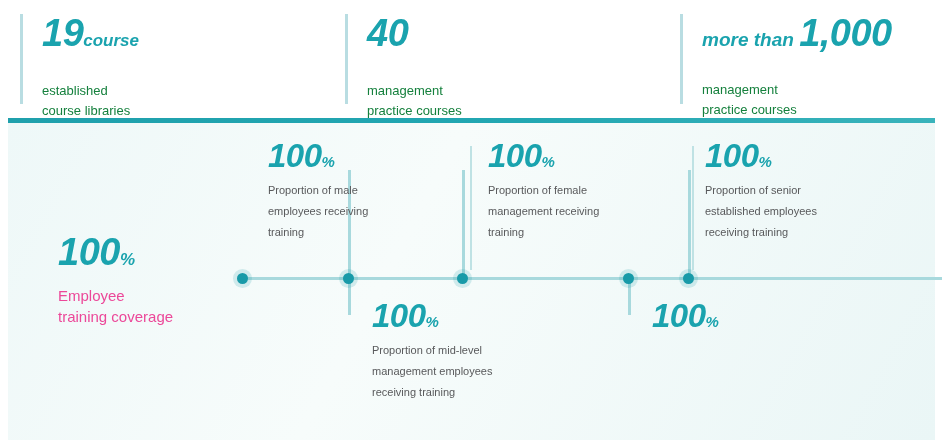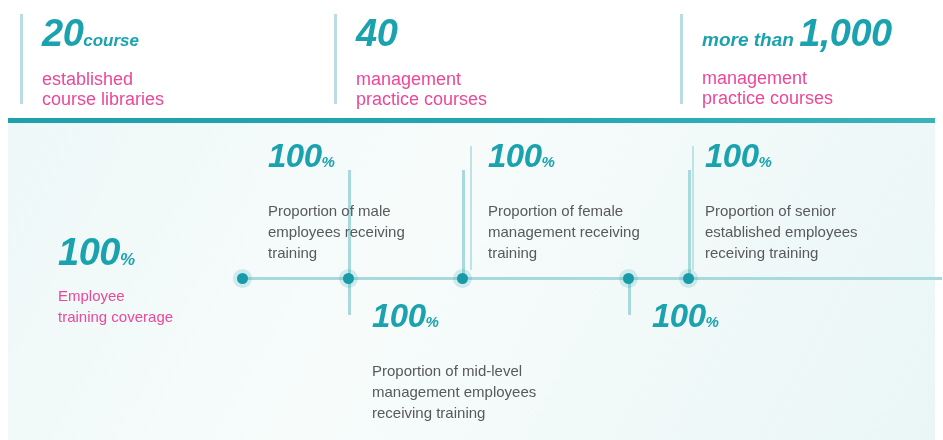--- a/index.html
+++ b/index.html
@@ -48,29 +48,29 @@
     font-weight: bold;
     letter-spacing: 0;
   }
   .top-stat .pre-sm {
     font-size: 19px;
     font-style: italic;
     font-weight: bold;
     letter-spacing: 0;
   }
   .top-stat .desc {
-    margin-top: 7px;
-    color: #ec4899;
-    font-size: 18px;
+    margin-top: 19px;
+    color: #15803d;
+    font-size: 13px;
     line-height: 20px;
     white-space: pre-line;
   }
 
   #stat-0 { left: 20px;  }
-  #stat-1 { left: 334px; }
+  #stat-1 { left: 345px; }
   #stat-2 { left: 680px; }
 
   
   #panel {
     position: absolute;
     left: 8px; top: 118px;
     width: 927px; height: 322px;
     background: linear-gradient(118deg, #eef8f8 0%, #f7fcfb 42%, #eaf6f6 100%);
   }
   #panel-topbar {
@@ -111,23 +111,23 @@
     font-size: 33px;
     line-height: 36px;
     letter-spacing: -0.5px;
     white-space: nowrap;
   }
   .card .num .pct {
     font-size: 15px;
     letter-spacing: 0;
   }
   .card .label {
-    margin-top: 20px;
+    margin-top: 0;
     color: #58595b;
-    font-size: 15px;
+    font-size: 11px;
     line-height: 21px;
     white-space: pre-line;
   }
   .card .edge {
     position: absolute;
     right: -14px; top: 8px;
     width: 2px; height: 124px;
     background: #bfe2e4;
   }
 
@@ -157,21 +157,21 @@
   }
 </style>
 </head>
 <body>
 
 <div id="top-stats">
 
   <div class="top-stat" id="stat-0">
     <div class="rule"></div>
     <div class="big">
-      <span>20</span><span class="unit-sm">course</span>
+      <span>19</span><span class="unit-sm">course</span>
     </div>
     <div class="desc">established
 course libraries</div>
   </div>
 
   <div class="top-stat" id="stat-1">
     <div class="rule"></div>
     <div class="big">
       <span>40</span><span class="unit-sm"></span>
     </div>

